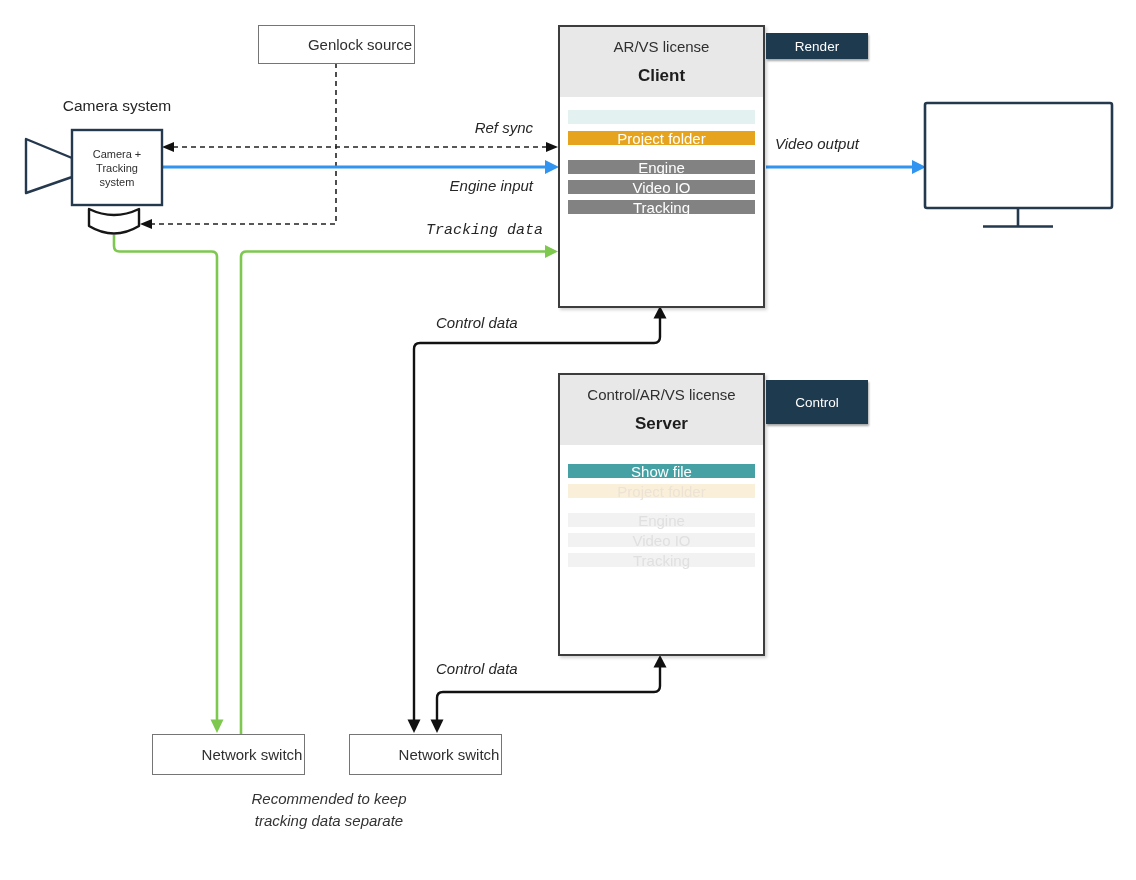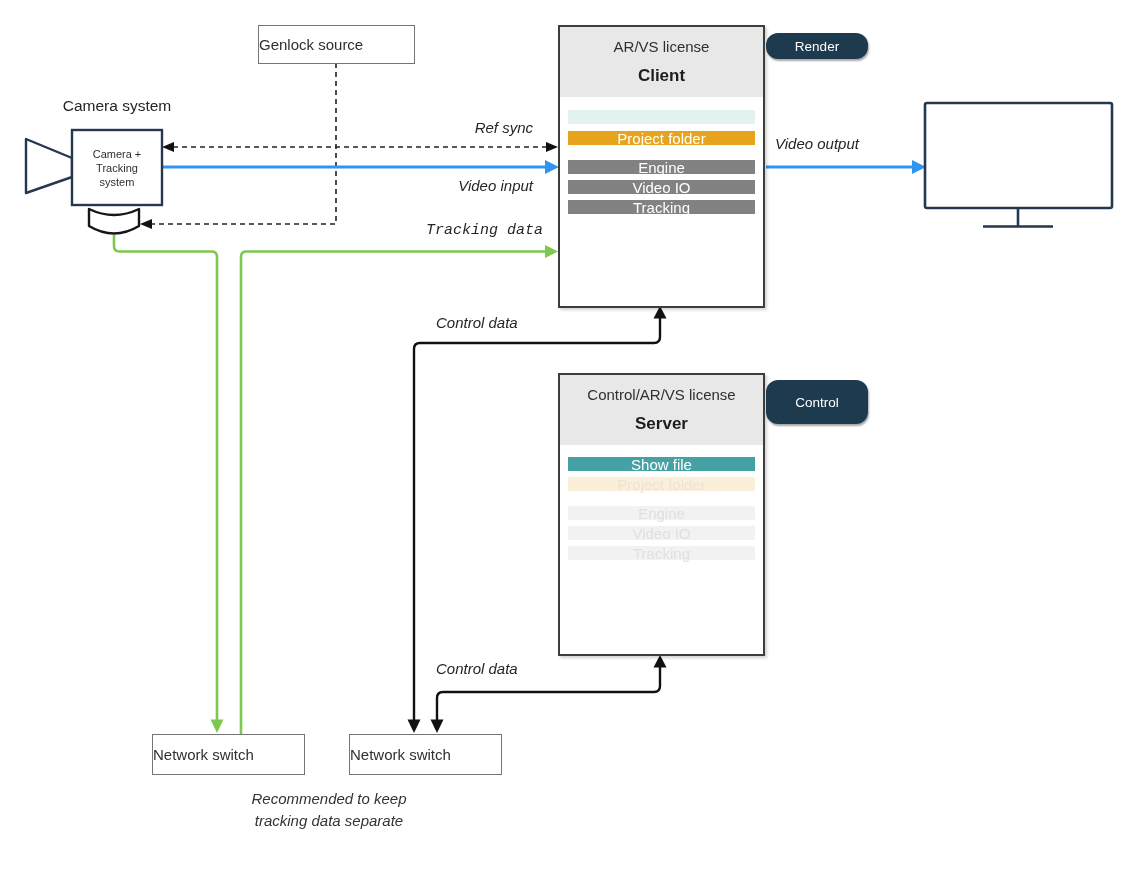--- a/index.html
+++ b/index.html
@@ -3,50 +3,49 @@
 <meta charset="utf-8">
 <style>
   html,body{margin:0;padding:0;background:#fff;}
   #stage{
     position:relative;width:1136px;height:880px;background:#ffffff;
     font-family:"Liberation Sans","DejaVu Sans",sans-serif;color:#2b2b2b;overflow:hidden;
   }
   #wires{position:absolute;left:0;top:0;width:1136px;height:880px;}
   .abs{position:absolute;box-sizing:border-box;}
   .simplebox{
-    background:#fff;border:1.6px solid #757575;display:flex;align-items:center;
-    font-size:15px;color:#2f2f2f;
+    background:#fff;border:1.6px solid #757575;display:flex;align-items:center;justify-content:center;
+    font-size:15px;color:#2f2f2f;padding-left:47px;
   }
   .panel{
     background:#ffffff;border:2px solid #3d3d3d;box-shadow:2px 2px 3px rgba(0,0,0,0.18);
     display:flex;flex-direction:column;
   }
   .panel-header{
     background:#e8e8e8;height:70px;display:flex;flex-direction:column;align-items:center;justify-content:center;
     gap:11px;flex:0 0 auto;
   }
   .panel-license{font-size:15px;color:#2f2f2f;}
   .panel-role{font-size:17px;font-weight:bold;color:#1d1d1d;}
   .panel-rows{padding:0 8px;}
   .prow{
     height:14px;display:flex;align-items:center;justify-content:center;
     font-size:15px;color:#ffffff;
   }
   .r-paleblue{background:#e4f1f1;margin-top:13px;}
   .r-orange{background:#e6a41e;margin-top:7px;}
   .r-gray{background:#828282;}
   .r-gray.g1{margin-top:15px;} .r-gray.g2{margin-top:6px;} .r-gray.g3{margin-top:6px;}
-  .r-teal{background:#46a1a4;margin-top:12px;}
+  .r-teal{background:#46a1a4;margin-top:19px;}
   .r-cream{background:#faf0da;color:#ece2d6;margin-top:6px;}
   .r-faded{background:#f2f2f2;color:#e0e0e0;}
   .r-faded.g1{margin-top:15px;} .r-faded.g2{margin-top:6px;} .r-faded.g3{margin-top:6px;}
   .tag{
     background:#1e3a4f;color:#ffffff;font-size:13.5px;display:flex;align-items:center;justify-content:center;
     box-shadow:1px 2px 2px rgba(0,0,0,0.35);
-    border-radius:12px;
   }
   .flowlabel{font-size:15px;font-style:italic;color:#262626;white-space:nowrap;}
   .title-label{font-size:15.5px;color:#262626;white-space:nowrap;}
   .camera-text{
     font-size:11px;line-height:14px;color:#2f2f2f;text-align:center;white-space:pre-line;
     display:flex;align-items:center;justify-content:center;
   }
   .note{
     font-size:15px;line-height:22px;color:#333;text-align:center;white-space:pre-line;font-style:italic;
   }
@@ -137,21 +136,21 @@
   <div class="abs tag" style="left:766px;top:380px;width:102px;height:44px;">Control</div>
 
   <div class="abs simplebox" style="left:152px;top:734px;width:153px;height:41px;">
     <span>Network switch</span>
   </div>
   <div class="abs simplebox" style="left:349px;top:734px;width:153px;height:41px;">
     <span>Network switch</span>
   </div>
 
   <div class="abs flowlabel" style="left:433px;top:119px;width:100px;text-align:right;">Ref sync</div>
-  <div class="abs flowlabel" style="left:433px;top:177px;width:100px;text-align:right;">Video input</div>
+  <div class="abs flowlabel" style="left:433px;top:177px;width:100px;text-align:right;">Engine input</div>
   <div class="abs flowlabel" style="left:418px;top:222px;width:125px;text-align:right;font-family:Liberation Mono, monospace;">Tracking data</div>
   <div class="abs flowlabel" style="left:775px;top:135px;">Video output</div>
   <div class="abs flowlabel" style="left:436px;top:314px;">Control data</div>
   <div class="abs flowlabel" style="left:436px;top:660px;">Control data</div>
 
   <div class="abs note" style="left:199px;top:788px;width:260px;">Recommended to keep
 tracking data separate</div>
 
 </div>
 

